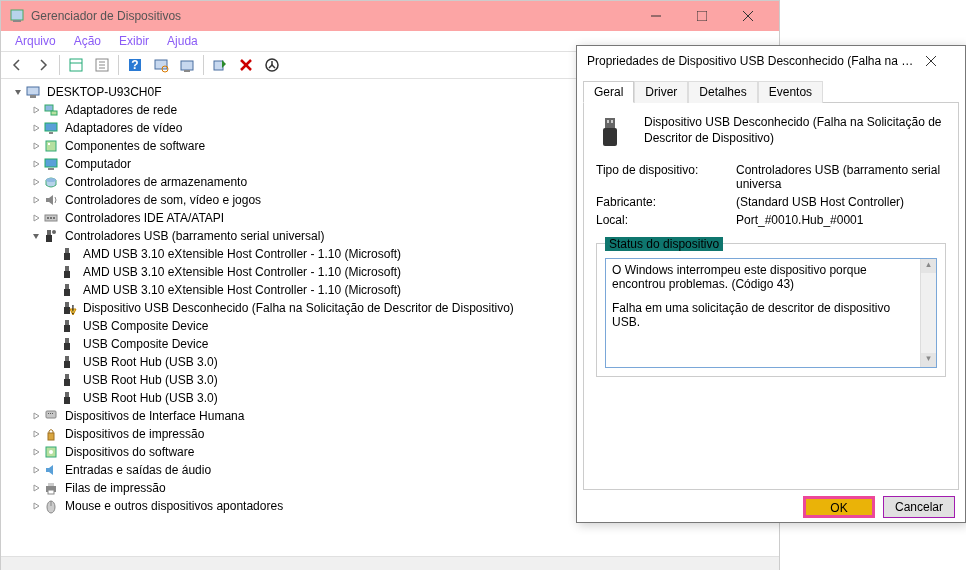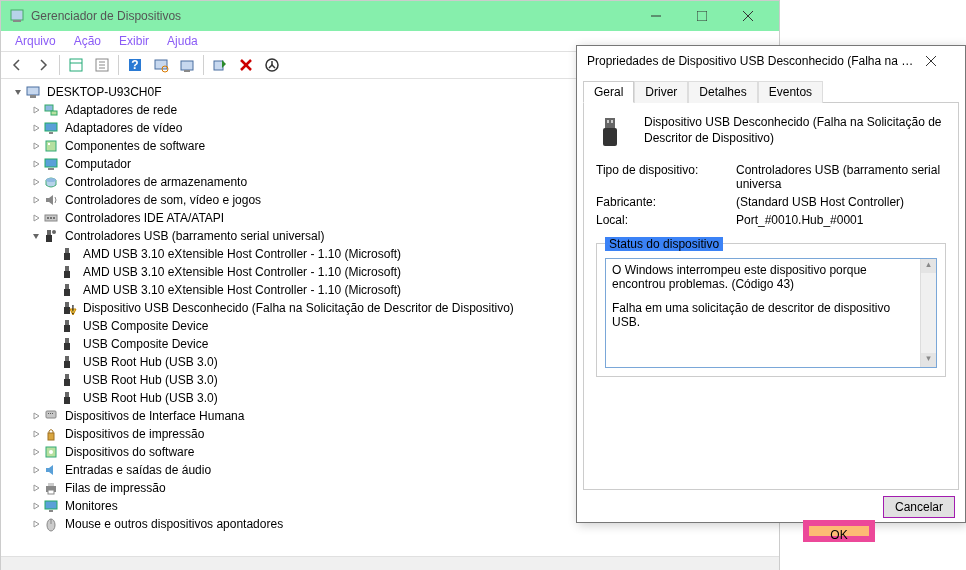--- a/index.html
+++ b/index.html
@@ -1,20 +1,20 @@
 <!DOCTYPE html>
 <html><head>
 <meta charset="utf-8">
 <style>
   * { box-sizing: border-box; margin: 0; padding: 0; font-family: "Segoe UI", Tahoma, sans-serif; font-size: 12px; }
   body { width: 966px; height: 570px; background: #fff; overflow: hidden; position: relative; }
 
   
   .main-window { width: 780px; height: 570px; border: 1px solid #ccc; background: #fff; }
-  .titlebar { height: 30px; display: flex; align-items: center; padding: 0 8px; background: #86efac; }
+  .titlebar { height: 30px; display: flex; align-items: center; padding: 0 8px; background: #fca5a5; }
   .titlebar .icon { width: 16px; height: 16px; margin-right: 6px; }
   .titlebar .title { flex: 1; color: #555; }
   .win-controls { display: flex; }
   .win-btn { width: 46px; height: 30px; display: flex; align-items: center; justify-content: center; color: #555; }
 
   .menubar { height: 20px; display: flex; align-items: center; padding: 0 6px; gap: 2px; }
   .menubar span { padding: 2px 8px; color: #8b5cf6; }
 
   .toolbar { height: 28px; display: flex; align-items: center; padding: 0 4px; gap: 2px; border-top: 1px solid #e0e0e0; border-bottom: 1px solid #e0e0e0; }
   .tb-sep { width: 1px; height: 20px; background: #d0d0d0; margin: 0 2px; }
@@ -44,29 +44,29 @@
 
   .dev-header { display: flex; gap: 12px; margin-bottom: 12px; }
   .dev-icon { width: 36px; height: 36px; }
   .dev-name { flex: 1; line-height: 1.3; }
 
   .kv { display: flex; margin: 4px 0; }
   .kv .k { width: 140px; }
   .kv .v { flex: 1; }
 
   .fieldset { border: 1px solid #ccc; margin-top: 16px; padding: 8px; }
-  .fieldset-legend { position: relative; top: -15px; background: #3b82f6; padding: 0 4px; display:inline-block; }
+  .fieldset-legend { position: relative; top: -15px; background: #0f766e; padding: 0 4px; display:inline-block; }
   .status-box { width: 100%; height: 110px; border: 1px solid #7aa7d8; padding: 4px 6px; font-size: 12px; overflow:auto; margin-top:-8px; position:relative; }
   .status-box .sbar { position:absolute; right:0; top:0; bottom:0; width:16px; background:#f0f0f0; border-left:1px solid #ddd;}
   .status-box .sbar .up, .status-box .sbar .dn { height:14px; background:#e4e4e4; text-align:center; font-size:9px; color:#888;}
   .status-box .sbar .dn { position:absolute; bottom:0; left:0; right:0;}
 
   .dlg-buttons { display: flex; justify-content: flex-end; gap: 8px; padding: 0 10px 10px 0; }
   .btn { min-width: 72px; height: 22px; border: 1px solid #a21caf; background: #e1e1e1; text-align:center; line-height:20px;}
-  .btn.primary { border: 6px solid #ec4899; background: #fdba74; line-height:18px;margin-top:24px;}
+  .btn.primary { border: 3px solid #ec4899; background: #eab308; line-height:18px;}
 
   svg { display:block; }
 </style>
 </head>
 <body>
 
 <div class="main-window">
 
   <div class="titlebar">
     <span class="icon">
@@ -462,34 +462,20 @@
           </svg>
         </span>
         <span class="icon">
           <svg width="16" height="16">
             <rect x="3" y="6" width="10" height="6" fill="#888"></rect>
             <rect x="5" y="3" width="6" height="3" fill="#ccc"></rect>
             <rect x="5" y="10" width="6" height="4" fill="#fff" stroke="#888"></rect>
           </svg>
         </span>
         <span class="label">Filas de impressão</span>
-      </div>
-    <div class="node indent-2">
-        <span class="caret">
-          <svg width="10" height="10">
-            <path d="M3 2 L8 5 L3 8 Z" fill="none" stroke="#999"></path>
-          </svg>
-        </span>
-        <span class="icon">
-          <svg width="16" height="16">
-            <rect x="2" y="3" width="12" height="8" fill="#5aa0d8" stroke="#2a6"></rect>
-            <rect x="6" y="12" width="4" height="2" fill="#888"></rect>
-          </svg>
-        </span>
-        <span class="label">Monitores</span>
       </div>
     <div class="node indent-2">
         <span class="caret">
           <svg width="10" height="10">
             <path d="M3 2 L8 5 L3 8 Z" fill="none" stroke="#999"></path>
           </svg>
         </span>
         <span class="icon">
           <svg width="16" height="16">
             <ellipse cx="8" cy="9" rx="4" ry="6" fill="#ccc" stroke="#888"></ellipse>

